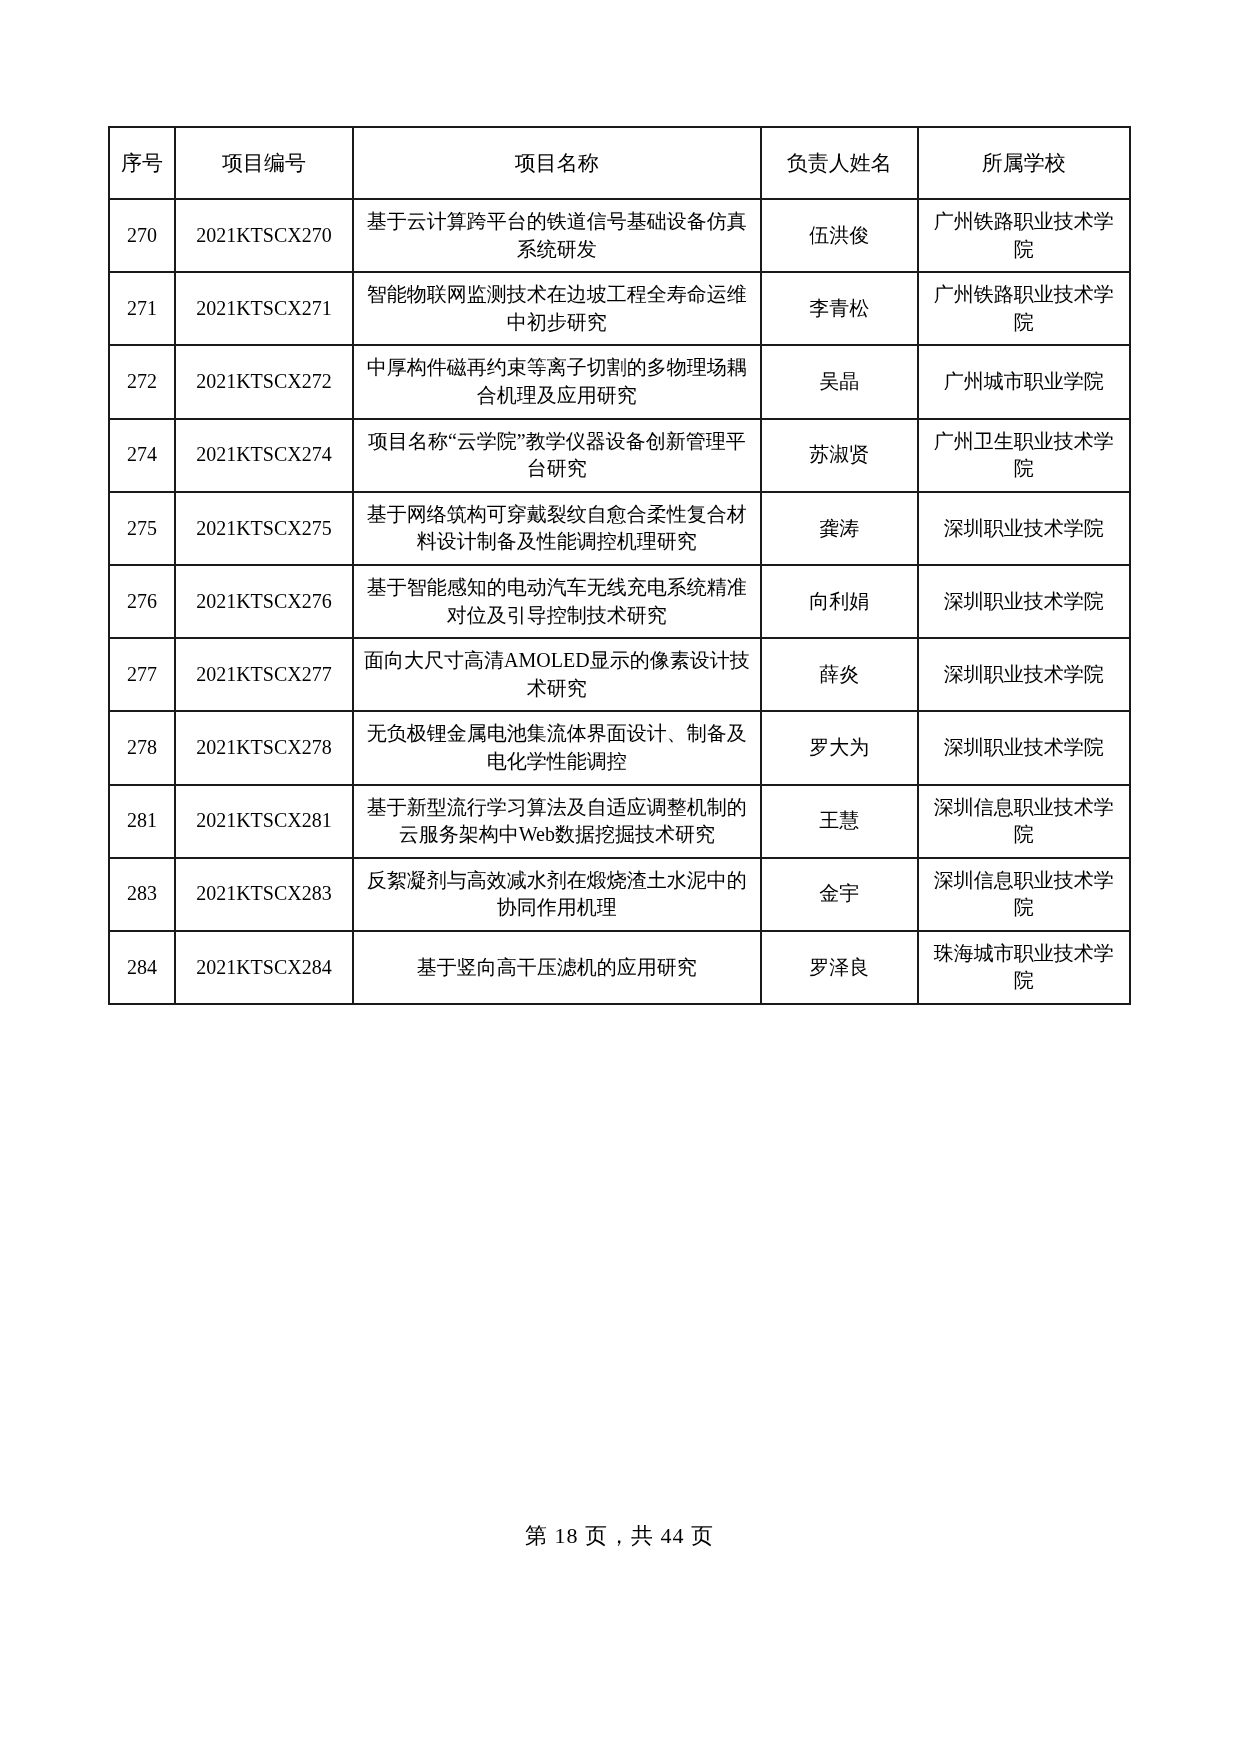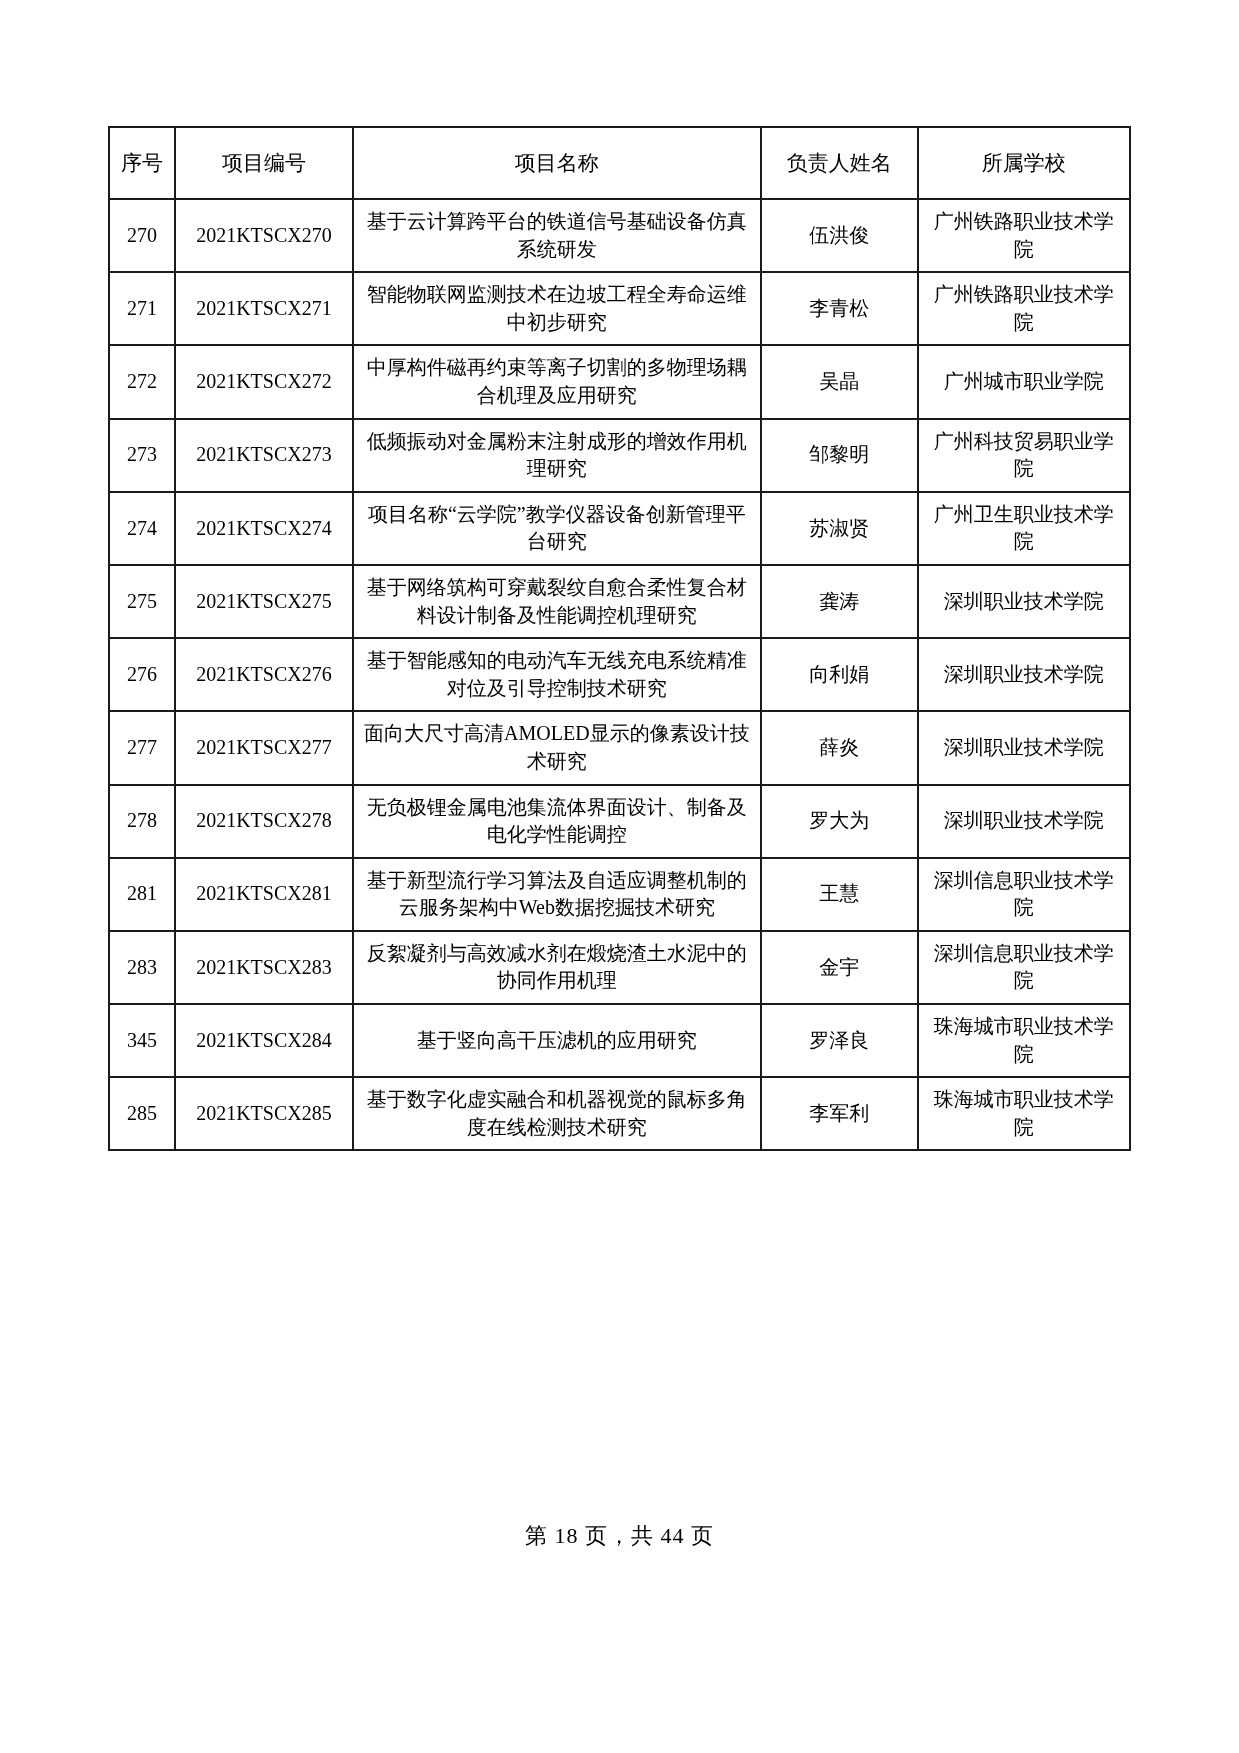--- a/index.html
+++ b/index.html
@@ -109,27 +109,20 @@
         <td class="school">广州铁路职业技术学院</td>
       </tr>
       <tr>
         <td class="seq">272</td>
         <td class="code">2021KTSCX272</td>
         <td class="name">中厚构件磁再约束等离子切割的多物理场耦合机理及应用研究</td>
         <td class="leader">吴晶</td>
         <td class="school">广州城市职业学院</td>
       </tr>
       <tr>
-        <td class="seq">273</td>
-        <td class="code">2021KTSCX273</td>
-        <td class="name">低频振动对金属粉末注射成形的增效作用机理研究</td>
-        <td class="leader">邹黎明</td>
-        <td class="school">广州科技贸易职业学院</td>
-      </tr>
-      <tr>
         <td class="seq">274</td>
         <td class="code">2021KTSCX274</td>
         <td class="name">项目名称“云学院”教学仪器设备创新管理平台研究</td>
         <td class="leader">苏淑贤</td>
         <td class="school">广州卫生职业技术学院</td>
       </tr>
       <tr>
         <td class="seq">275</td>
         <td class="code">2021KTSCX275</td>
         <td class="name">基于网络筑构可穿戴裂纹自愈合柔性复合材料设计制备及性能调控机理研究</td>
@@ -165,31 +158,24 @@
         <td class="school">深圳信息职业技术学院</td>
       </tr>
       <tr>
         <td class="seq">283</td>
         <td class="code">2021KTSCX283</td>
         <td class="name">反絮凝剂与高效减水剂在煅烧渣土水泥中的协同作用机理</td>
         <td class="leader">金宇</td>
         <td class="school">深圳信息职业技术学院</td>
       </tr>
       <tr>
-        <td class="seq">345</td>
+        <td class="seq">284</td>
         <td class="code">2021KTSCX284</td>
         <td class="name">基于竖向高干压滤机的应用研究</td>
         <td class="leader">罗泽良</td>
-        <td class="school">珠海城市职业技术学院</td>
-      </tr>
-      <tr>
-        <td class="seq">285</td>
-        <td class="code">2021KTSCX285</td>
-        <td class="name">基于数字化虚实融合和机器视觉的鼠标多角度在线检测技术研究</td>
-        <td class="leader">李军利</td>
         <td class="school">珠海城市职业技术学院</td>
       </tr>
     </tbody>
   </table>
 
   <div class="footer">第 18 页，共 44 页</div>
 
 </div>
 
 </body></html>

